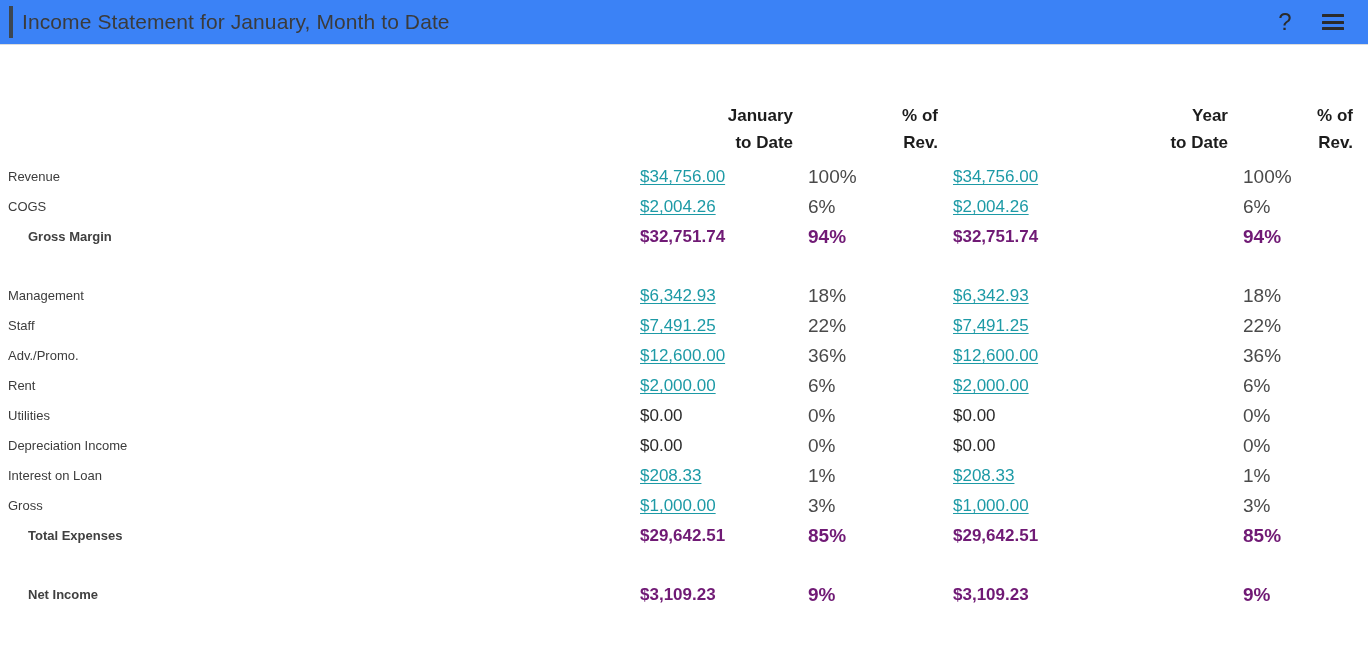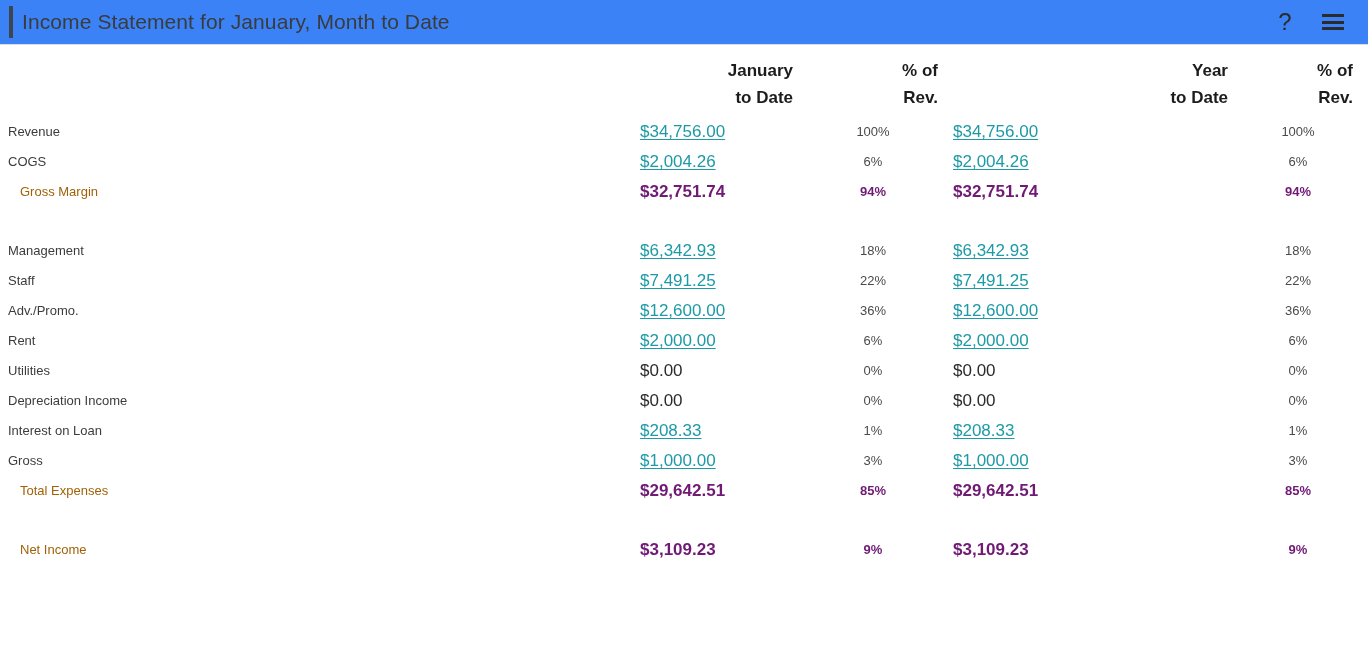--- a/index.html
+++ b/index.html
@@ -61,20 +61,21 @@
     color: #2b2b2b;
   }
   .burger { width: 22px; height: 16px; display: flex; flex-direction: column; justify-content: space-between; }
   .burger i { display: block; height: 3px; background: #2b2b2b; border-radius: 0.5px; }
 
   
   .sheet {
     position: relative;
     width: 1368px;
     padding-top: 12px;
+    margin-top: 45px;
   }
   table.statement {
     width: 1368px;
     border-collapse: collapse;
     table-layout: fixed;
   }
   table.statement col.c-label { width: 640px; }
   table.statement col.c-amt1  { width: 168px; }
   table.statement col.c-pct1  { width: 145px; }
   table.statement col.c-amt2  { width: 290px; }
@@ -106,32 +107,32 @@
   }
   td.num {
     text-align: left;
     font-size: 17px;
     color: #2b2b2b;
     line-height: 30px;
     padding-right: 15px;
     white-space: nowrap;
   }
   td.pct {
-    text-align: center;
-    font-size: 13px;
+    text-align: left;
+    font-size: 19px;
     color: #4a4a4a;
     line-height: 30px;
     padding-right: 15px;
     white-space: nowrap;
   }
 
   tr.total td.label {
-    font-weight: normal;
-    color: #a16207;
-    padding-left: 20px;
+    font-weight: bold;
+    color: #404040;
+    padding-left: 28px;
   }
   tr.total td.num,
   tr.total td.pct {
     font-weight: bold;
     color: #701a75;
   }
 
   a.amount-link {
     color: #1d9aa6;
     text-decoration: underline;

